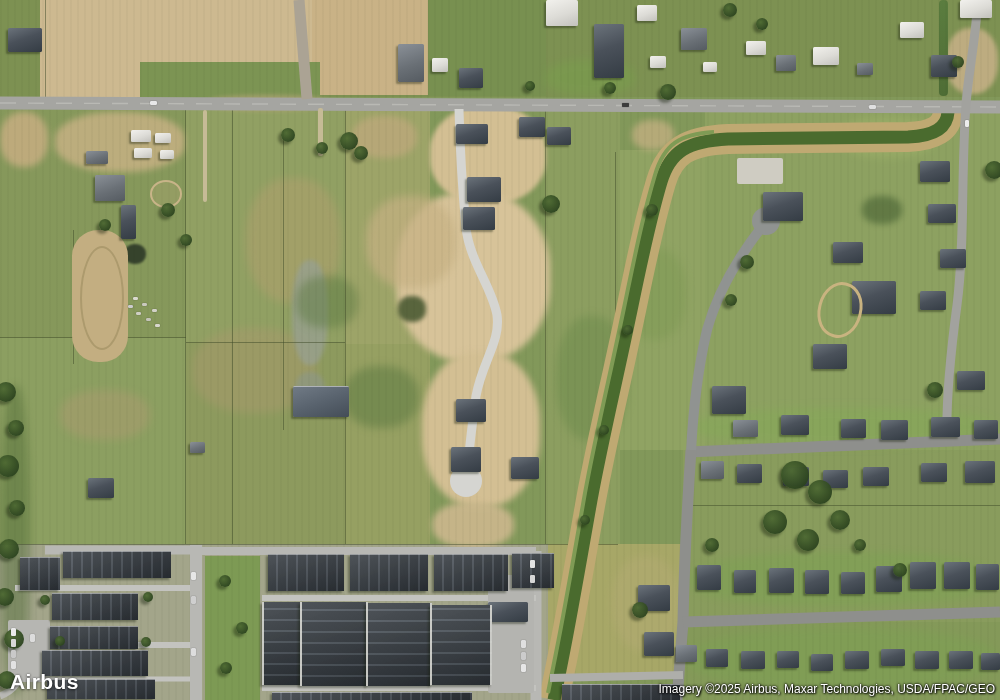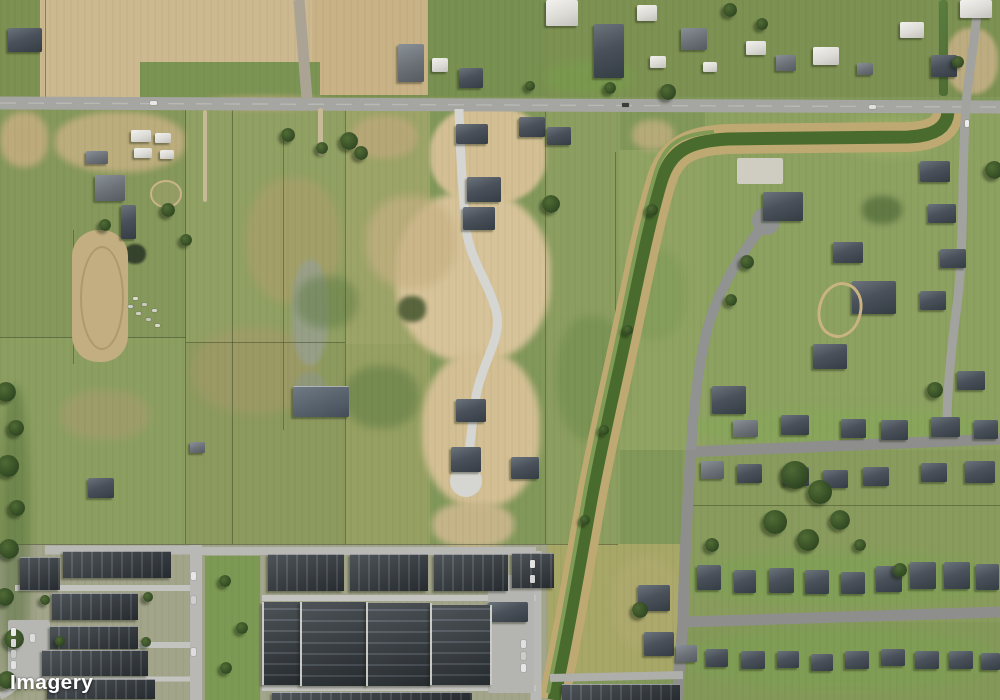--- a/index.html
+++ b/index.html
@@ -304,14 +304,15 @@
       <div class="car" style="left: 521px; top: 652px; width: 5px; height: 8px; background: rgb(204, 204, 204);"></div>
       <div class="car" style="left: 521px; top: 664px; width: 5px; height: 8px; background: rgb(230, 230, 230);"></div>
       <div class="car" style="left: 133px; top: 297px; width: 5px; height: 3px; background: rgb(218, 218, 206);"></div>
       <div class="car" style="left: 142px; top: 303px; width: 5px; height: 3px; background: rgb(201, 201, 189);"></div>
       <div class="car" style="left: 152px; top: 309px; width: 5px; height: 3px; background: rgb(210, 210, 198);"></div>
       <div class="car" style="left: 136px; top: 312px; width: 5px; height: 3px; background: rgb(207, 207, 195);"></div>
       <div class="car" style="left: 146px; top: 318px; width: 5px; height: 3px; background: rgb(196, 196, 184);"></div>
       <div class="car" style="left: 155px; top: 324px; width: 5px; height: 3px; background: rgb(216, 216, 204);"></div>
       <div class="car" style="left: 128px; top: 305px; width: 5px; height: 3px; background: rgb(204, 204, 204);"></div>
     </div>
-  <div class="glogo">Imagery</div>
+  <div class="glogo">Airbus</div>
+  <div class="attr">Imagery ©2025 Airbus, Maxar Technologies, USDA/FPAC/GEO</div>
 </div>
 
 </body></html>

